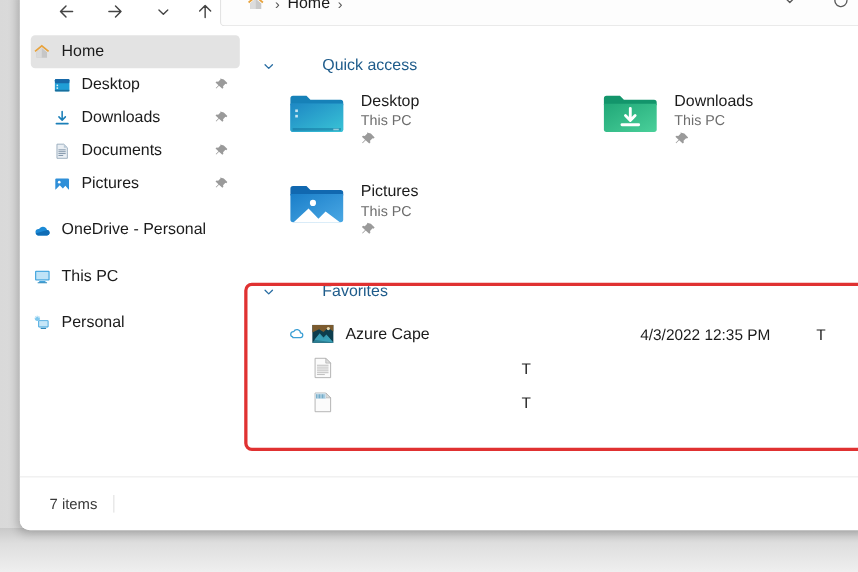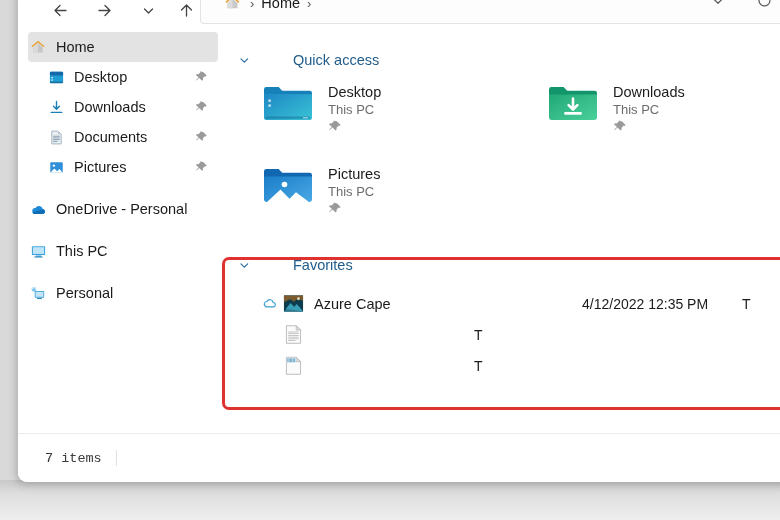--- a/index.html
+++ b/index.html
@@ -268,21 +268,20 @@
     height: 48px;
     background: #ffffff;
     border-top: 1px solid #ececec;
     display: flex;
     align-items: center;
   }
   #status-text {
     margin-left: 27px;
     font-size: 13.5px;
     color: #3a3a3a;
-    font-family: Liberation Mono, monospace;
   }
   #status-divider {
     width: 1px;
     height: 16px;
     background: #e0e0e0;
     margin-left: 14px;
   }
 </style>
 </head>
 <body>
@@ -596,21 +595,21 @@
           <span class="fav-icon">
             <svg width="21" height="21" viewBox="0 0 22 22">
               <rect x="1" y="2.5" width="20" height="17" fill="#0d3d4d"></rect>
               <path d="M1 19.5l6.5-7.8 4.4 4.6 3.4-3.6L21 19.5z" fill="#2b7e93"></path>
               <path d="M1 2.5h20v6.2l-5-3.4-4.4 3.9-4.2-2.6L1 9.6z" fill="#7b5a2e"></path>
               <circle cx="16.2" cy="6" r="1.5" fill="#e8d9b0"></circle>
               <path d="M3 16.5l5-6 3.6 4 2.8-3 6.6 7.8z" fill="#3ba3ba" opacity="0.9"></path>
             </svg>
           </span>
           <span class="fav-name">Azure Cape</span>
-          <span class="fav-date">4/12/2022 12:35 PM</span>
+          <span class="fav-date">4/3/2022 12:35 PM</span>
           <span class="fav-type">T</span>
         </div>
 
         <div class="fav-row">
           <span class="fav-cloud"></span>
           <span class="fav-icon">
             <svg width="21" height="21" viewBox="0 0 22 22">
               <path d="M3.6 1.8h10.2L18.4 6.4V20.2H3.6z" fill="#fbfbfb" stroke="#a8a8a8" stroke-width="0.8"></path>
               <path d="M13.8 1.8V6.4h4.6z" fill="#dedede" stroke="#a8a8a8" stroke-width="0.6"></path>
               <g fill="#b0b0b0">

